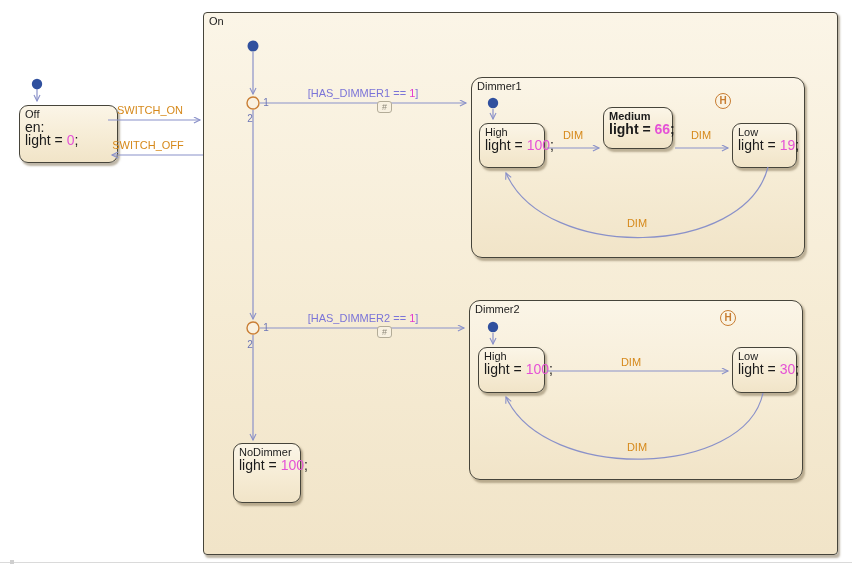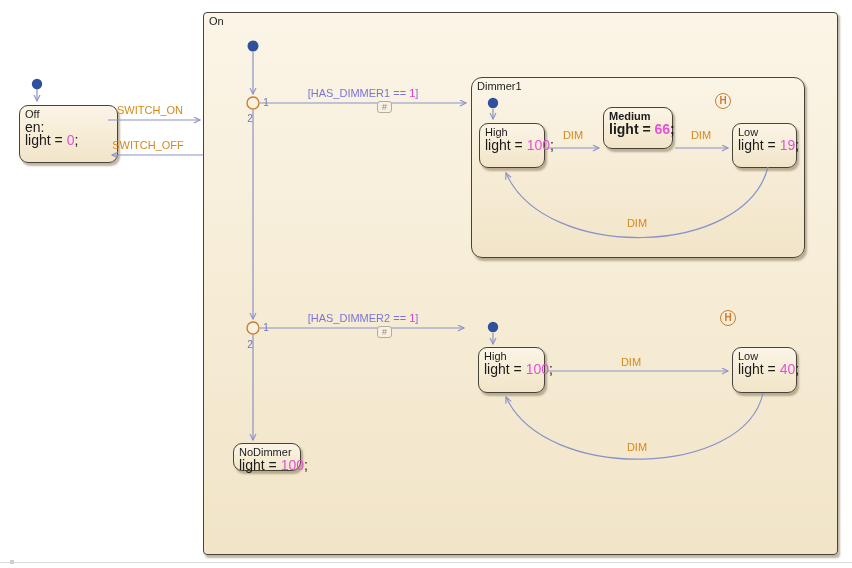--- a/index.html
+++ b/index.html
@@ -78,34 +78,37 @@
     <div class="state-line"><span>light = </span><span class="num">66</span><span>;</span></div>
   </div>
 
   <div class="state leaf" style="left:732px;top:123px;width:65px;height:45px;">
     <div class="state-title">Low</div>
     <div class="state-line"><span>light = </span><span class="num">19</span><span>;</span></div>
   </div>
 
   <div class="history" style="left:715px;top:93px;">H</div>
 
+  <div class="state mid" style="left:469px;top:300px;width:334px;height:180px;">
+    <div class="state-title">Dimmer2</div>
+  </div>
 
   <div class="state leaf" style="left:478px;top:347px;width:67px;height:46px;">
     <div class="state-title">High</div>
     <div class="state-line"><span>light = </span><span class="num">100</span><span>;</span></div>
   </div>
 
   <div class="state leaf" style="left:732px;top:347px;width:65px;height:46px;">
     <div class="state-title">Low</div>
-    <div class="state-line"><span>light = </span><span class="num">40</span><span>;</span></div>
+    <div class="state-line"><span>light = </span><span class="num">30</span><span>;</span></div>
   </div>
 
   <div class="history" style="left:720px;top:310px;">H</div>
 
-  <div class="state leaf" style="left:233px;top:443px;width:68px;height:28px;">
+  <div class="state leaf" style="left:233px;top:443px;width:68px;height:60px;">
     <div class="state-title">NoDimmer</div>
     <div class="state-line"><span>light = </span><span class="num">100</span><span>;</span></div>
   </div>
 
   <svg class="wires" width="852" height="568" viewBox="0 0 852 568">
     <defs>
       <marker id="arr" markerWidth="9" markerHeight="9" refX="6.6" refY="3.5" orient="auto" markerUnits="userSpaceOnUse">
         <path d="M0.5,0.5 L6.6,3.5 L0.5,6.5" fill="none" stroke="#8a91c9" stroke-width="1.1"></path>
       </marker>
     </defs>

